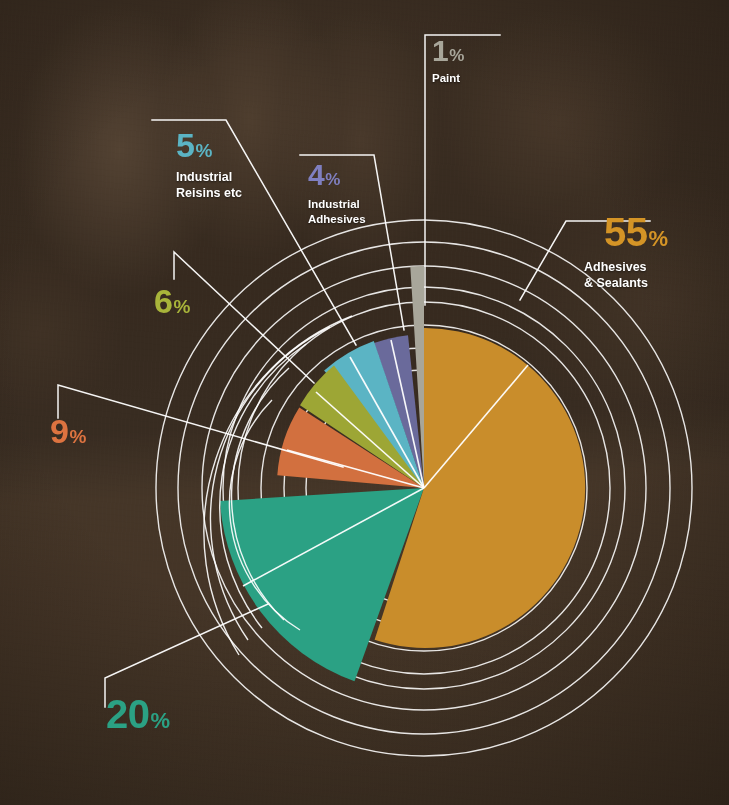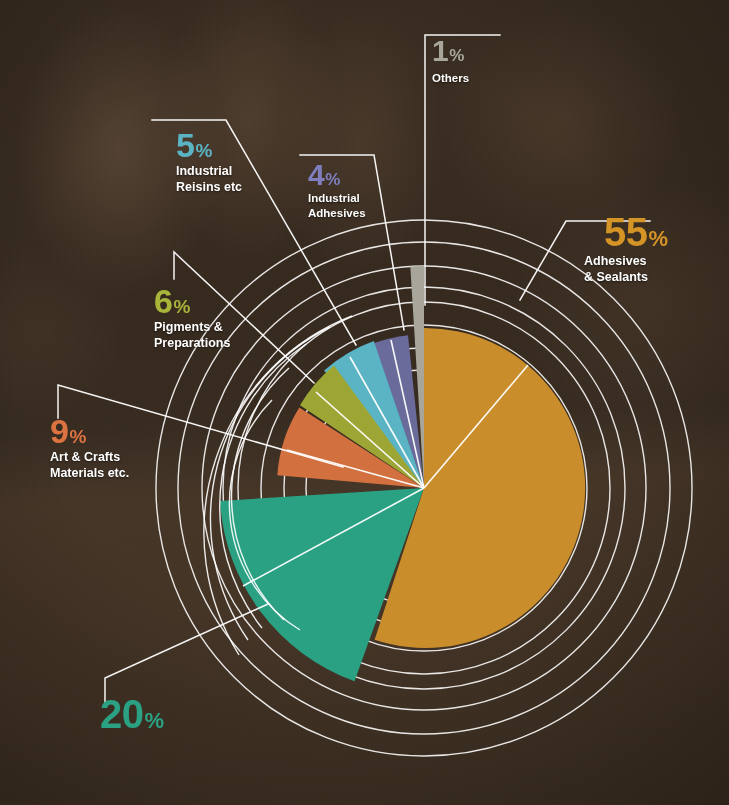--- a/index.html
+++ b/index.html
@@ -70,21 +70,21 @@
     line-height: 1;
     letter-spacing: -0.5px;
     white-space: nowrap;
   }
   .callout .pct .sym {
     font-size: 19px;
     font-weight: 700;
     margin-left: 1px;
   }
   .callout .cap {
-    margin-top: 1px;
+    margin-top: 7px;
     font-size: 12.5px;
     font-weight: 700;
     line-height: 1.28;
     color: #ffffff;
     white-space: pre-line;
     text-shadow: 0 1px 2px rgba(0,0,0,0.55);
   }
 
   .c-others   { left: 432px; top: 36px;  }
   .c-others .pct { font-size: 30px; }
@@ -96,21 +96,21 @@
   .c-indadh .pct { font-size: 30px; }
   .c-indadh .pct .sym { font-size: 17px; }
   .c-indadh .cap { font-size: 11.5px; }
 
   .c-adhsea   { left: 584px; top: 212px; }
   .c-adhsea .pct { font-size: 40px; margin-left: 20px; }
   .c-adhsea .pct .sym { font-size: 22px; }
 
   .c-pigments { left: 154px; top: 284px; }
   .c-artcraft { left: 50px;  top: 414px; }
-  .c-constr   { left: 100px;  top: 694px; }
+  .c-constr   { left: 106px;  top: 694px; }
   .c-constr .pct { font-size: 40px; }
   .c-constr .pct .sym { font-size: 22px; }
 </style>
 </head>
 <body>
 
 <div id="stage">
 
   <div id="bg-photo"></div>
   <div id="bg-grain"></div>
@@ -194,21 +194,21 @@
       <path d="M 343 467 L 58 385 L 58 418"></path>
 
       <path d="M 268 604 L 105 678 L 105 707"></path>
 
       <path d="M 520 300 L 566 221 L 650 221"></path>
     </g>
   </svg>
 
   <div class="callout c-others">
     <div class="pct" style="color:#a8a69a;"><span>1</span><span class="sym">%</span></div>
-    <div class="cap">Others</div>
+    <div class="cap">Paint</div>
   </div>
 
   <div class="callout c-resins">
     <div class="pct" style="color:#5bb4c4;"><span>5</span><span class="sym">%</span></div>
     <div class="cap">Industrial
 Reisins etc</div>
   </div>
 
   <div class="callout c-indadh">
     <div class="pct" style="color:#7f7fc0;"><span>4</span><span class="sym">%</span></div>
@@ -217,27 +217,23 @@
   </div>
 
   <div class="callout c-adhsea">
     <div class="pct" style="color:#d49426;"><span>55</span><span class="sym">%</span></div>
     <div class="cap">Adhesives
 &amp; Sealants</div>
   </div>
 
   <div class="callout c-pigments">
     <div class="pct" style="color:#a8b43a;"><span>6</span><span class="sym">%</span></div>
-    <div class="cap">Pigments &amp;
-Preparations</div>
   </div>
 
   <div class="callout c-artcraft">
     <div class="pct" style="color:#dd7340;"><span>9</span><span class="sym">%</span></div>
-    <div class="cap">Art &amp; Crafts
-Materials etc.</div>
   </div>
 
   <div class="callout c-constr">
     <div class="pct" style="color:#2ba184;"><span>20</span><span class="sym">%</span></div>
   </div>
 
 </div>
 
 </body></html>

